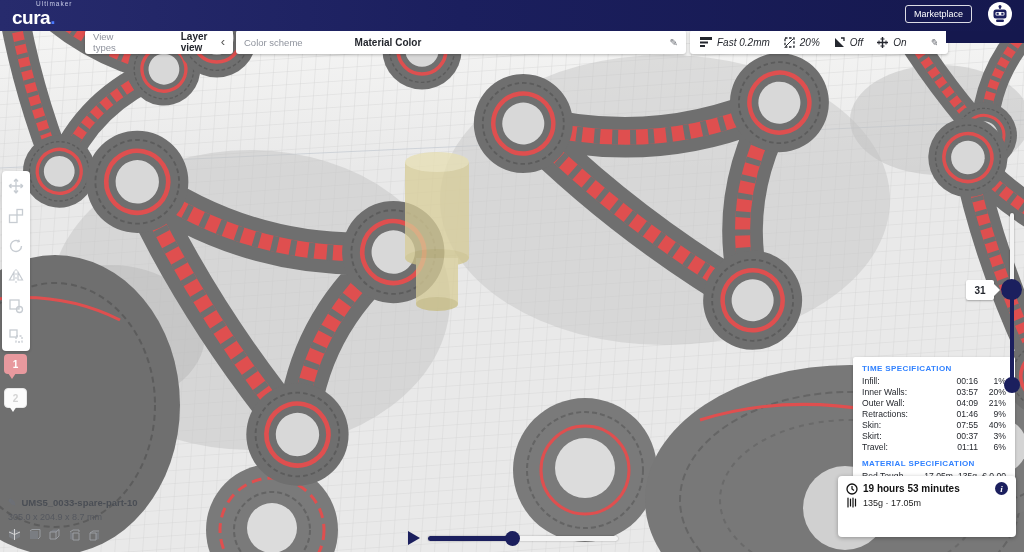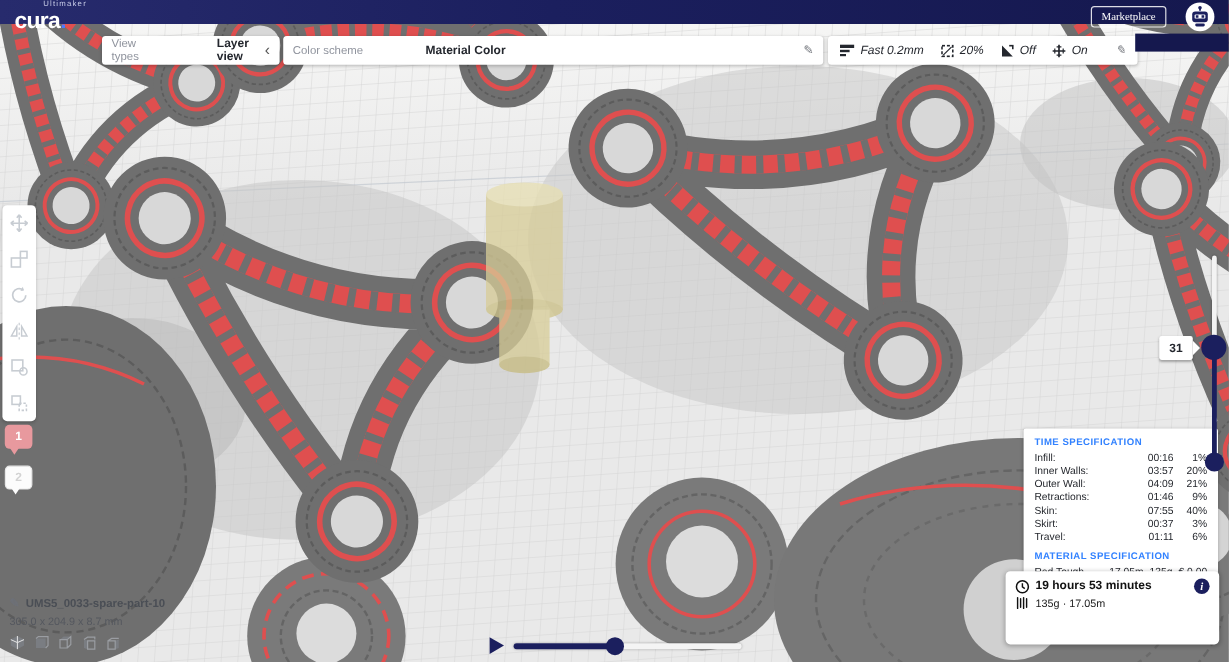--- a/index.html
+++ b/index.html
@@ -3,32 +3,32 @@
 <meta charset="utf-8">
 <style>
   * { margin:0; padding:0; box-sizing:border-box; }
   html,body { width:1024px; height:552px; overflow:hidden; font-family:"Liberation Sans", sans-serif; background:#e9e9e9; }
   #stage { position:relative; width:1024px; height:552px; }
 
   
   #viewport { position:absolute; inset:0; z-index:0; }
 
   
-  .header { position:absolute; top:0; left:0; width:1024px; height:20px;
+  .header { position:absolute; top:0; left:0; width:1024px; height:31px;
     background:linear-gradient(90deg,#272b6d 0%,#1b1f5e 45%,#15184e 100%); z-index:30; }
   .hdr-corner { position:absolute; top:28px; right:0; width:78px; height:15px; background:#15184e; z-index:29; }
   .logo { position:absolute; left:12px; top:1px; color:#fff; line-height:1; }
   .logo .brand { display:block; font-size:6.5px; letter-spacing:1px; color:#c9cde8; margin-left:24px; margin-bottom:0; }
   .logo .name { font-size:19px; font-weight:bold; letter-spacing:-.5px; }
   .logo .dot { color:#4a7aff; }
   .tabs { position:absolute; left:50%; top:0; transform:translateX(-50%); height:28px; display:flex; }
   .tab { height:28px; line-height:28px; padding:0 15px; font-size:9.5px; font-weight:bold; letter-spacing:.8px; color:#fff; cursor:pointer; }
   .tab.active { background:#fff; color:#1b1f5e; }
   .mkt-btn { position:absolute; right:52px; top:5px; height:18px; line-height:16px; padding:0 8px;
-    border:1px solid rgba(255,255,255,.85); border-radius:3px; color:#fff; font-size:9px;font-family:Liberation Serif, serif; }
+    border:1px solid rgba(255,255,255,.85); border-radius:3px; color:#fff; font-size:9px; }
   .avatar { position:absolute; right:12px; top:2px; width:24px; height:24px; border-radius:50%; background:#fff;
     display:flex; align-items:center; justify-content:center; }
 
   
   .vpanel { position:absolute; top:30px; height:24px; background:#fff; border-radius:3px;
     box-shadow:0 1px 3px rgba(0,0,0,.25); display:flex; align-items:center; z-index:25; font-size:10px; }
   #panel-viewtypes { left:85px; width:148px; padding:0 8px; }
   #panel-colorscheme { left:236px; width:450px; padding:0 8px; }
   #panel-settings { left:690px; width:258px; padding:0 10px;font-style:italic; }
   .vlabel { color:#8f939d; margin-right:8px; font-size:9.5px; }

